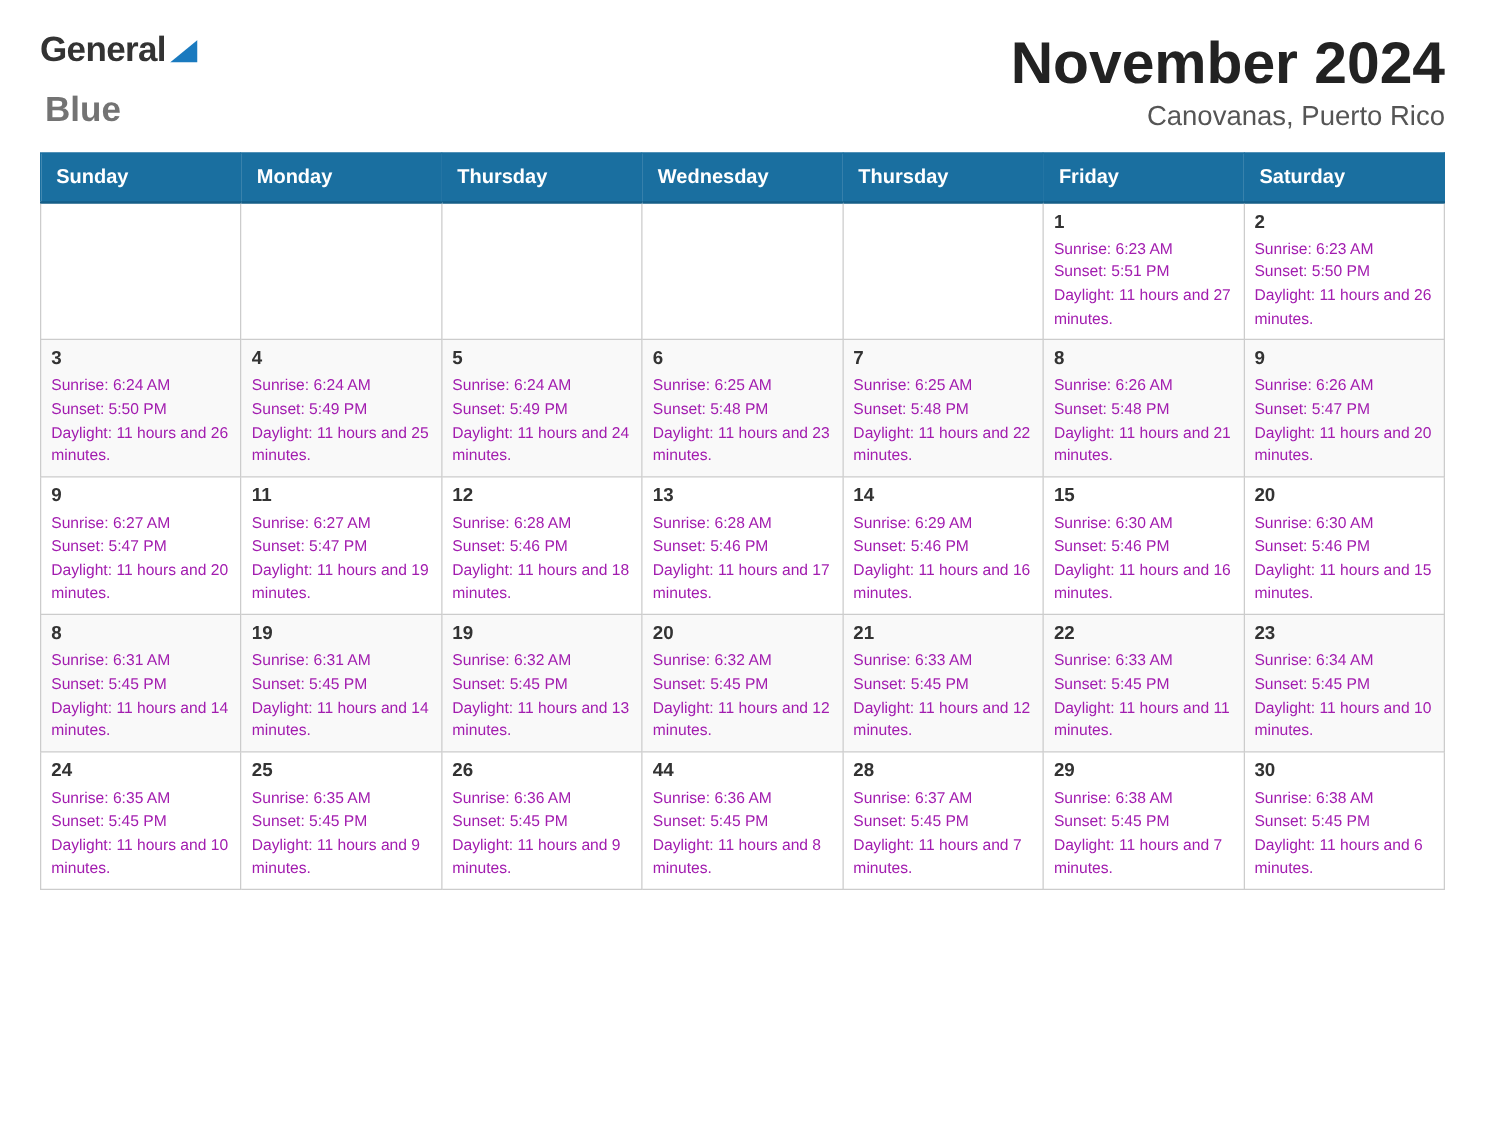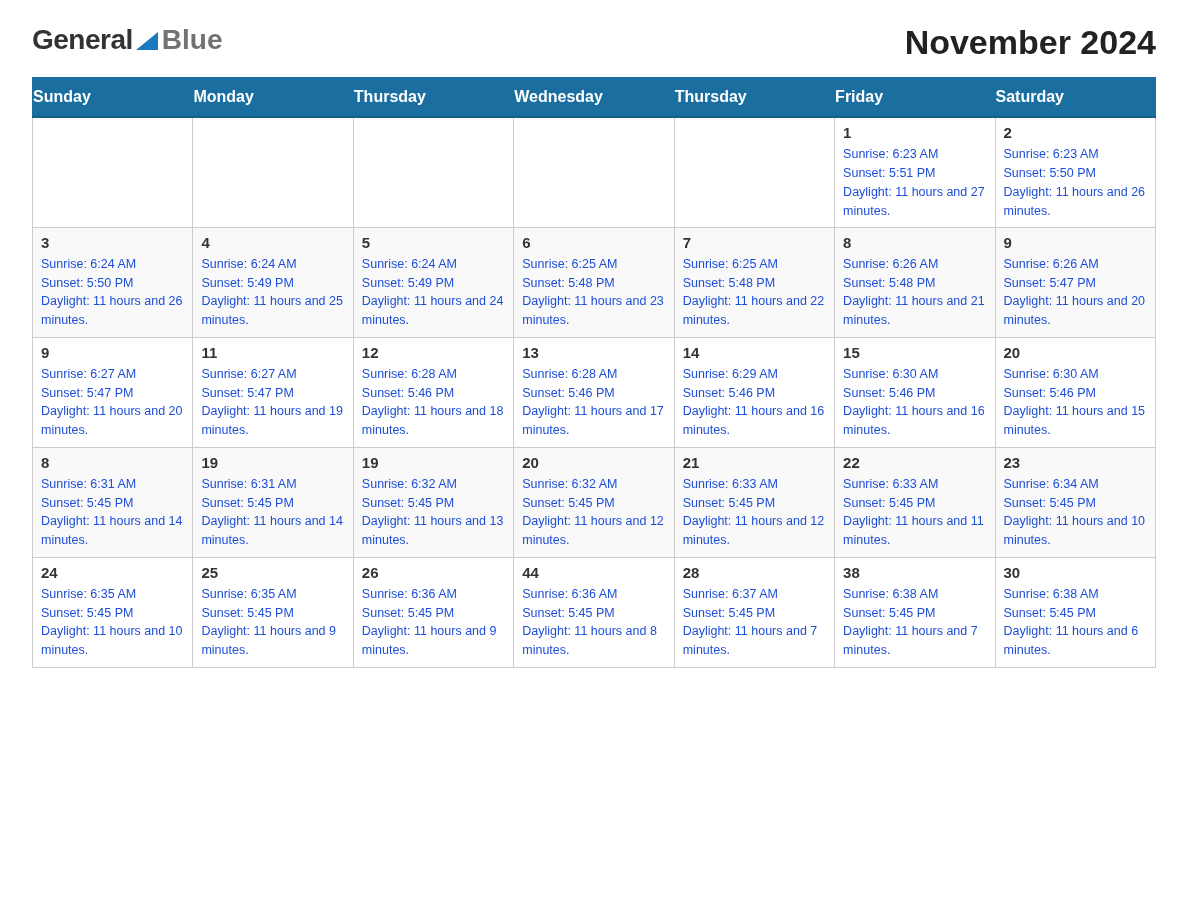--- a/index.html
+++ b/index.html
@@ -10,67 +10,68 @@
       padding: 24px 32px;
     }
     .header-area {
       display: flex;
       justify-content: space-between;
       align-items: flex-start;
       margin-bottom: 16px;
     }
     .logo {
       display: flex;
-      flex-direction: row;
+      flex-direction: column;
       align-items: flex-start;
+      gap: 16px;
     }
     .title-area {
       text-align: right;
     }
     .calendar-title {
-      font-size: 34px;
+      font-size: 47px;
       font-weight: bold;
       color: #222;
       line-height: 1.1;
     }
     .calendar-subtitle {
       font-size: 22px;
       color: #555;
       margin-top: 4px;
     }
     .calendar-table {
       width: 100%;
       border-collapse: collapse;
       table-layout: fixed;
     }
     .calendar-table thead tr th {
       background-color: #1a6fa0;
       color: #fff;
-      padding: 10px 0;
+      padding: 10px 12px;
       font-size: 16px;
       font-weight: bold;
       text-align: left;
       border: 1px solid #1a6fa0;
     }
     .calendar-table tbody tr td {
       border: 1px solid #ccc;
       vertical-align: top;
       padding: 6px 8px;
       font-size: 13px;
       min-height: 90px;
       height: 110px;
     }
     .day-number {
       font-size: 15px;
       font-weight: bold;
       color: #333;
       margin-bottom: 4px;
     }
     .day-info {
-      color: #1d4ed8;
+      color: #a21caf;
       font-size: 12.5px;
       line-height: 1.5;
     }
     
     .calendar-table tbody tr:nth-child(even) td {
       background-color: #f9f9f9;
     }
     .calendar-table tbody tr:nth-child(odd) td {
       background-color: #fff;
     }
@@ -93,20 +94,21 @@
       <svg width="22" height="18" viewBox="0 0 22 18" style="margin-left:3px;margin-top:2px;">
         <polygon points="0,18 22,18 22,0" fill="#1a7abf"></polygon>
       </svg>
     </div>
     <div>
       <span style="font-size:28px;font-weight:bold;color:#737373;margin-left:4px;">Blue</span>
     </div>
   </div>
   <div class="title-area">
     <div class="calendar-title">November 2024</div>
+    <div class="calendar-subtitle">Canovanas, Puerto Rico</div>
   </div>
 </div>
 
 <table class="calendar-table">
   <thead>
     <tr>
     <th>Sunday</th>
         <th>Monday</th>
         <th>Thursday</th>
         <th>Wednesday</th>
@@ -236,21 +238,21 @@
         </td>
         <td>
           <div class="day-number">44</div>
           <div class="day-info">Sunrise: 6:36 AM<br>Sunset: 5:45 PM<br>Daylight: 11 hours and 8 minutes.</div>
         </td>
         <td>
           <div class="day-number">28</div>
           <div class="day-info">Sunrise: 6:37 AM<br>Sunset: 5:45 PM<br>Daylight: 11 hours and 7 minutes.</div>
         </td>
         <td>
-          <div class="day-number">38</div>
+          <div class="day-number">29</div>
           <div class="day-info">Sunrise: 6:38 AM<br>Sunset: 5:45 PM<br>Daylight: 11 hours and 7 minutes.</div>
         </td>
         <td>
           <div class="day-number">30</div>
           <div class="day-info">Sunrise: 6:38 AM<br>Sunset: 5:45 PM<br>Daylight: 11 hours and 6 minutes.</div>
         </td>
       </tr>
     </tbody>
 </table>
 

